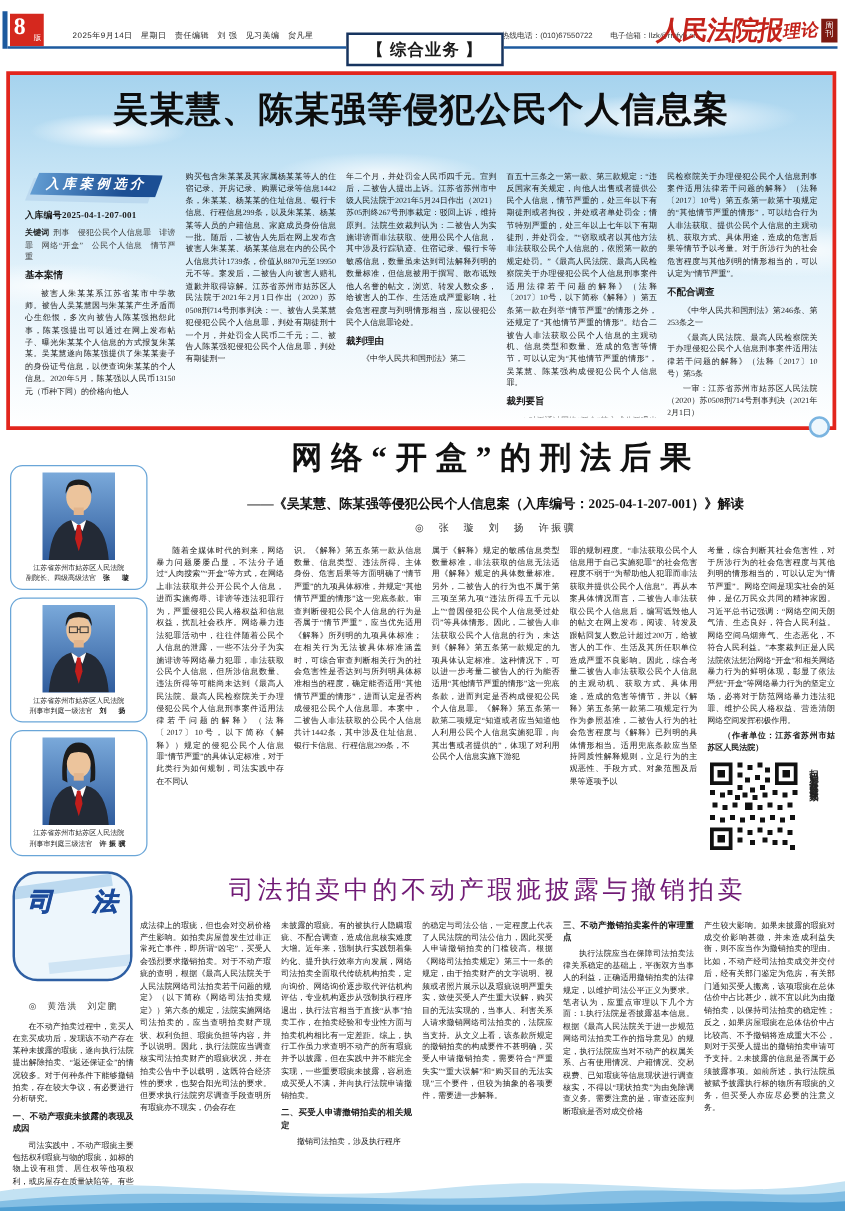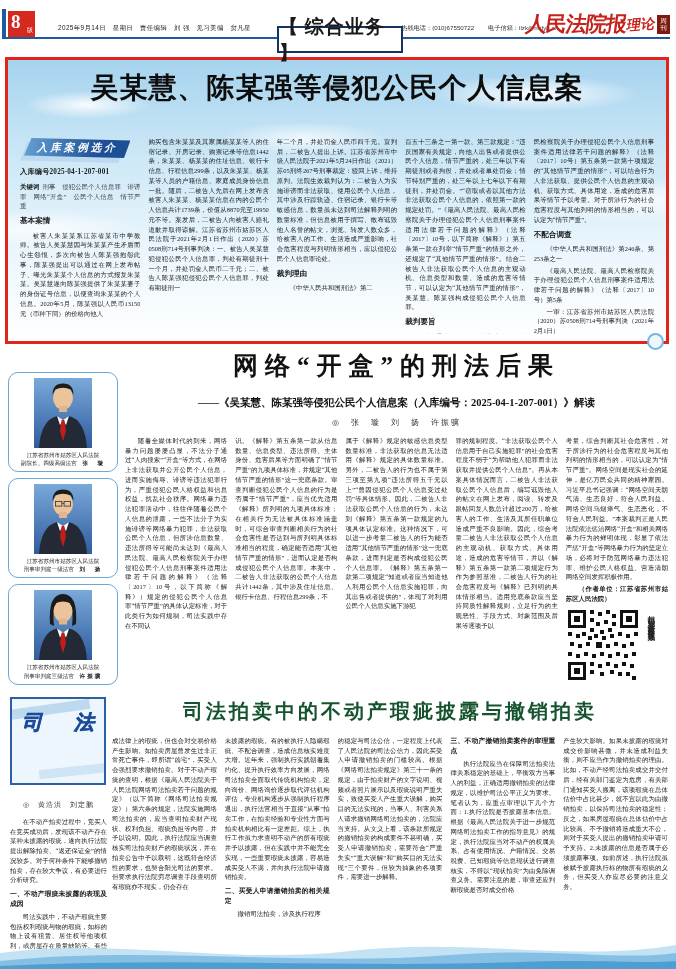--- a/index.html
+++ b/index.html
@@ -7,21 +7,21 @@
        font-family:"Liberation Serif","DejaVu Serif",serif;color:#1a1a1a;}
   .abs{position:absolute;}
   
   .mast-bar{left:2px;top:9px;width:4px;height:30px;background:#1d5a9e;}
   .page-badge{left:8px;top:11px;width:27px;height:26px;background:#d5281e;color:#fff;}
   .page-badge .num{position:absolute;left:3px;top:0px;font-size:19px;font-weight:bold;font-family:"Liberation Serif",serif;}
   .page-badge .ban{position:absolute;right:2px;bottom:2px;font-size:6px;}
   .dateline{left:58px;top:24px;font-size:6.4px;font-family:"Liberation Sans",sans-serif;color:#222;letter-spacing:.4px;}
   .mast-line{left:6px;right:6px;top:37px;height:2.4px;background:#1d5a9e;}
   .section-box{left:277px;top:26px;width:122px;height:23px;background:#fff;border:2px solid #17345f;
-      z-index:5;display:flex;align-items:center;justify-content:center;font-size:19px;font-weight:bold;letter-spacing:1px;}
+      z-index:5;display:flex;align-items:center;justify-content:center;font-size:13px;font-weight:bold;letter-spacing:1px;}
   .mast-right{right:118px;top:24px;font-size:6.2px;font-family:"Liberation Sans",sans-serif;color:#333;}
   .mast-right span{margin-left:14px;}
   .brand{right:6px;top:10px;display:flex;align-items:flex-start;}
   .brand-main{font-size:21px;font-weight:bold;color:#c4231b;transform:skewX(-8deg);letter-spacing:-1px;}
   .brand-script{font-size:14px;font-weight:bold;color:#c4231b;transform:skewX(-12deg) rotate(-4deg);margin:6px 2px 0 1px;}
   .brand-badge{width:11px;background:#7d1a12;color:#fff;font-size:6.5px;text-align:center;line-height:1.15;
       padding:2px 1px;margin-top:5px;}
   
   .feature{left:5px;top:57px;width:664px;height:287px;border:3px solid #e2251c;box-sizing:border-box;
     background:
@@ -61,33 +61,33 @@
   .i-title{left:125px;top:349px;width:543px;text-align:center;font-size:25px;font-weight:600;letter-spacing:7px;color:#111;}
   .i-sub{left:125px;top:396px;width:543px;text-align:center;font-size:10.5px;font-weight:bold;color:#111;}
   .i-by{left:125px;top:417px;width:543px;text-align:center;font-size:8px;letter-spacing:2px;color:#333;}
   .icols{left:125px;top:436px;width:543px;height:253px;display:flex;gap:8px;}
   .icol{flex:1;font-size:6.4px;line-height:1.52;text-align:justify;overflow:hidden;}
   .icol p{margin:0;text-indent:2em;}
   .icol .unit{text-indent:2em;font-weight:bold;margin-top:2px;}
   .qrwrap{display:flex;gap:5px;margin-top:5px;align-items:stretch;}
   .qrcap{writing-mode:vertical-rl;font-size:7.2px;letter-spacing:2px;font-weight:bold;color:#222;padding-top:2px;}
   
-  .p-badge{left:10px;top:697px;width:96px;height:88px;border:2.2px solid #2e5fa3;border-radius:0;background:#edf6fc;
+  .p-badge{left:10px;top:697px;width:96px;height:88px;border:2.2px solid #2e5fa3;border-radius:20px;background:#edf6fc;
       box-sizing:border-box;overflow:hidden;}
   .p-badge .deco1{position:absolute;left:-12px;top:6px;width:90px;height:10px;background:#bcd9ef;transform:rotate(-8deg);}
   .p-badge .deco2{position:absolute;right:-15px;bottom:8px;width:80px;height:9px;background:#cfe4f4;transform:rotate(-6deg);}
   .p-badge .t1,.p-badge .t2{position:relative;font-size:20px;font-weight:bold;font-style:italic;color:#1c4b9b;
       letter-spacing:6px;line-height:1.1;-webkit-text-stroke:.6px #1c4b9b;}
   .p-badge .t1{margin:12px 0 2px 10px;}
   .p-badge .t2{margin-left:26px;}
   .p-by{left:10px;top:800px;width:97px;text-align:center;font-size:7px;letter-spacing:1px;color:#333;}
   .p-narrow{left:10px;top:817px;width:97px;height:142px;font-size:6.4px;line-height:1.52;text-align:justify;overflow:hidden;}
   .p-narrow p{margin:0;text-indent:2em;}
   .p-narrow .h{font-weight:bold;font-size:6.8px;text-indent:0;margin:4px 0 2px;}
-  .p-title{left:112px;top:698px;width:556px;text-align:center;font-size:20px;font-weight:bold;letter-spacing:3px;color:#14532d;}
+  .p-title{left:112px;top:698px;width:556px;text-align:center;font-size:20px;font-weight:normal;letter-spacing:3px;color:#701a75;}
   .pcols{left:112px;top:736px;width:556px;height:201px;display:flex;gap:8px;}
   .pcol{flex:1;font-size:6.4px;line-height:1.52;text-align:justify;overflow:hidden;}
   .pcol p{margin:0;text-indent:2em;}
   .pcol .h{font-weight:bold;font-size:6.8px;text-indent:0;margin:4px 0 2px;}
   .wave{left:0;bottom:0;width:676px;height:34px;}
 </style>
 </head>
 <body>
 
 <div class="abs mast-bar"></div>

